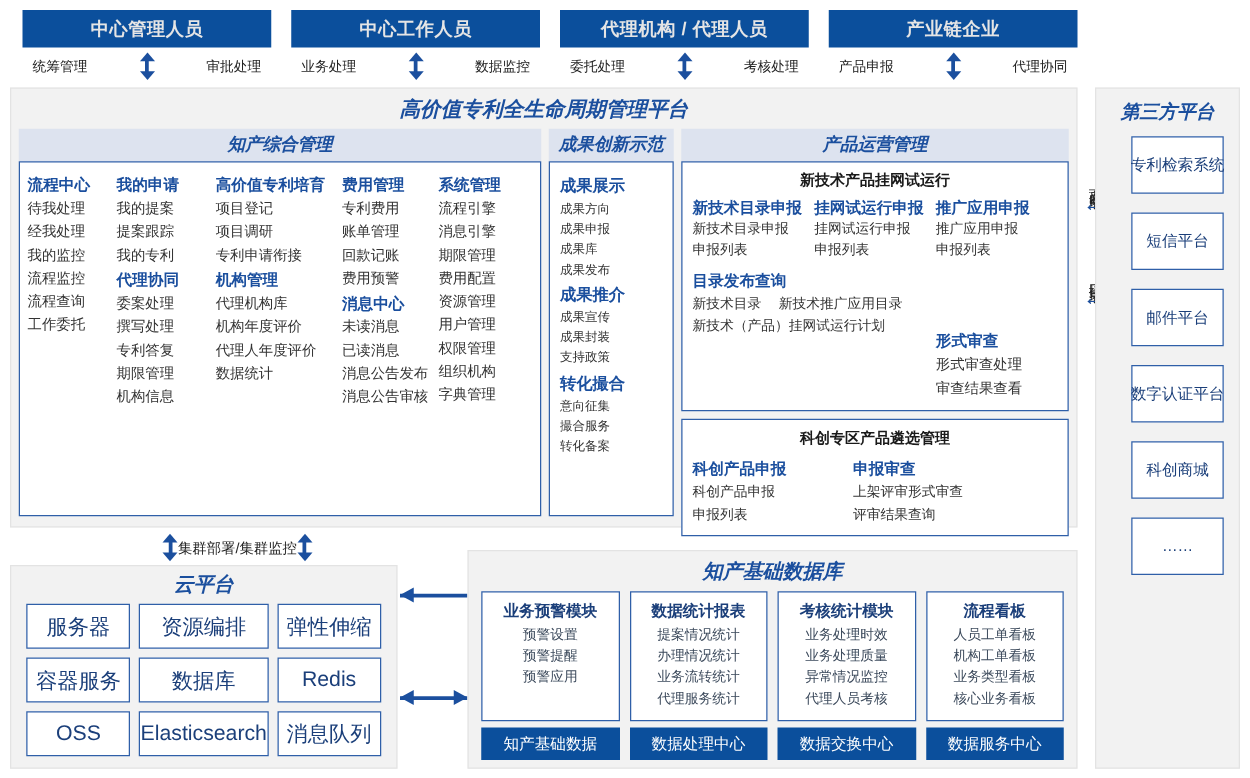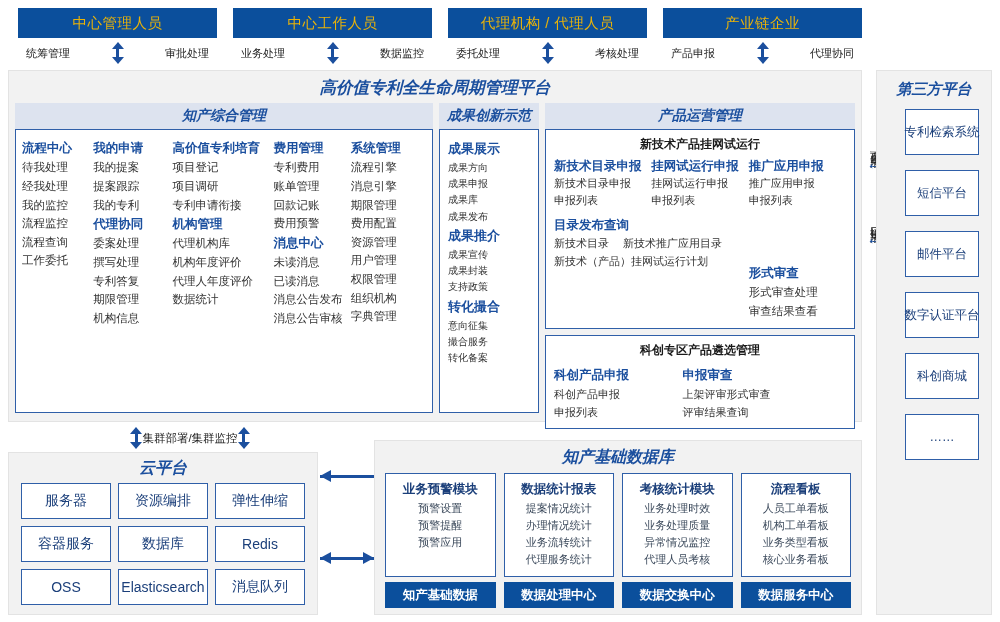--- a/index.html
+++ b/index.html
@@ -7,23 +7,23 @@
     width:1000px; height:622px; background:#ffffff; overflow:hidden;
     font-family:"Liberation Sans","DejaVu Sans",sans-serif;
     color:#1a1a1a; position:relative;
   }
   .page { position:relative; width:1000px; height:622px; }
 
   
   .roles { position:absolute; left:18px; top:8px; width:844px; height:60px;
            display:flex; gap:16px; }
   .role-col { flex:1; display:flex; flex-direction:column; }
-  .role-box { height:30px; background:#0b4f9c; color:#eab308;
+  .role-box { height:30px; background:#0b4f9c; color:#e5e5e5;
               display:flex; align-items:center; justify-content:center;
-              font-size:14.5px; font-weight:normal; letter-spacing:.5px; }
+              font-size:14.5px; font-weight:bold; letter-spacing:.5px; }
   .role-subs { height:30px; display:flex; align-items:center;
                justify-content:space-between; padding:0 8px; }
   .role-sub { font-size:11px; color:#222; white-space:nowrap; }
   .vdbl-arrow { width:12px; height:22px; flex:0 0 12px; position:relative; }
   .vdbl-arrow:before, .vdbl-arrow:after {
      content:""; position:absolute; left:50%; transform:translateX(-50%);
      border-left:6px solid transparent; border-right:6px solid transparent; }
   .vdbl-arrow:before { top:0; border-bottom:7px solid #1b4f9e; }
   .vdbl-arrow:after  { bottom:0; border-top:7px solid #1b4f9e; }
   .vdbl-arrow i { position:absolute; left:50%; top:6px; width:3px; height:10px;
@@ -106,21 +106,21 @@
 
   
   .cloud { position:absolute; left:8px; top:452px; width:310px; height:163px;
            background:#f2f2f2; border:1px solid #e3e3e3; }
   .cloud-t { text-align:center; font-size:16px; font-weight:bold;
              font-style:italic; color:#1b4f9e; padding:5px 0 4px; }
   .cloud-grid { display:grid; grid-template-columns:repeat(3,1fr);
                 gap:7px; padding:0 12px 10px; }
   .cloud-cell { height:36px; border:1.5px solid #2f5fa8; background:#fff;
                 display:flex; align-items:center; justify-content:center;
-                font-size:14px; color:#1b3f7a; white-space:nowrap; }
+                font-size:17px; color:#1b3f7a; white-space:nowrap; }
 
   
   .mid-arrows { position:absolute; left:318px; top:455px; width:58px; height:160px; }
   .arr-left { position:absolute; top:15px; left:2px; width:54px; height:12px; }
   .arr-both { position:absolute; top:97px; left:2px; width:54px; height:12px; }
   .arr-line { position:absolute; top:5px; left:0; right:0; height:2.5px;
               background:#1b4f9e; }
   .head-l, .head-r { position:absolute; top:0; width:0; height:0;
                      border-top:6px solid transparent; border-bottom:6px solid transparent; }
   .head-l { left:0; border-right:11px solid #1b4f9e; }
@@ -133,21 +133,21 @@
           font-style:italic; color:#1b4f9e; padding:6px 0 5px; }
   .db-cols { display:flex; gap:8px; padding:0 10px; }
   .db-col { flex:1; display:flex; flex-direction:column; }
   .db-card { border:1.5px solid #2f5fa8; background:#fff; height:104px;
              padding:5px 4px; text-align:center; }
   .db-card-t { font-size:12.5px; font-weight:bold; color:#1b3f7a;
                line-height:1.7; white-space:nowrap; }
   .db-card-i { font-size:11px; color:#3c4a5c; line-height:1.55; white-space:nowrap; }
   .db-foot { margin-top:5px; height:26px; background:#0b4f9c; color:#fff;
              display:flex; align-items:center; justify-content:center;
-             font-size:12.5px; font-weight:bold; white-space:nowrap; }
+             font-size:12.5px; font-weight:normal; white-space:nowrap; }
 </style>
 </head>
 <body>
 
 <div class="page">
 
   <div class="roles" id="roles">
       <div class="role-col">
         <div class="role-box">中心管理人员</div>
         <div class="role-subs">

